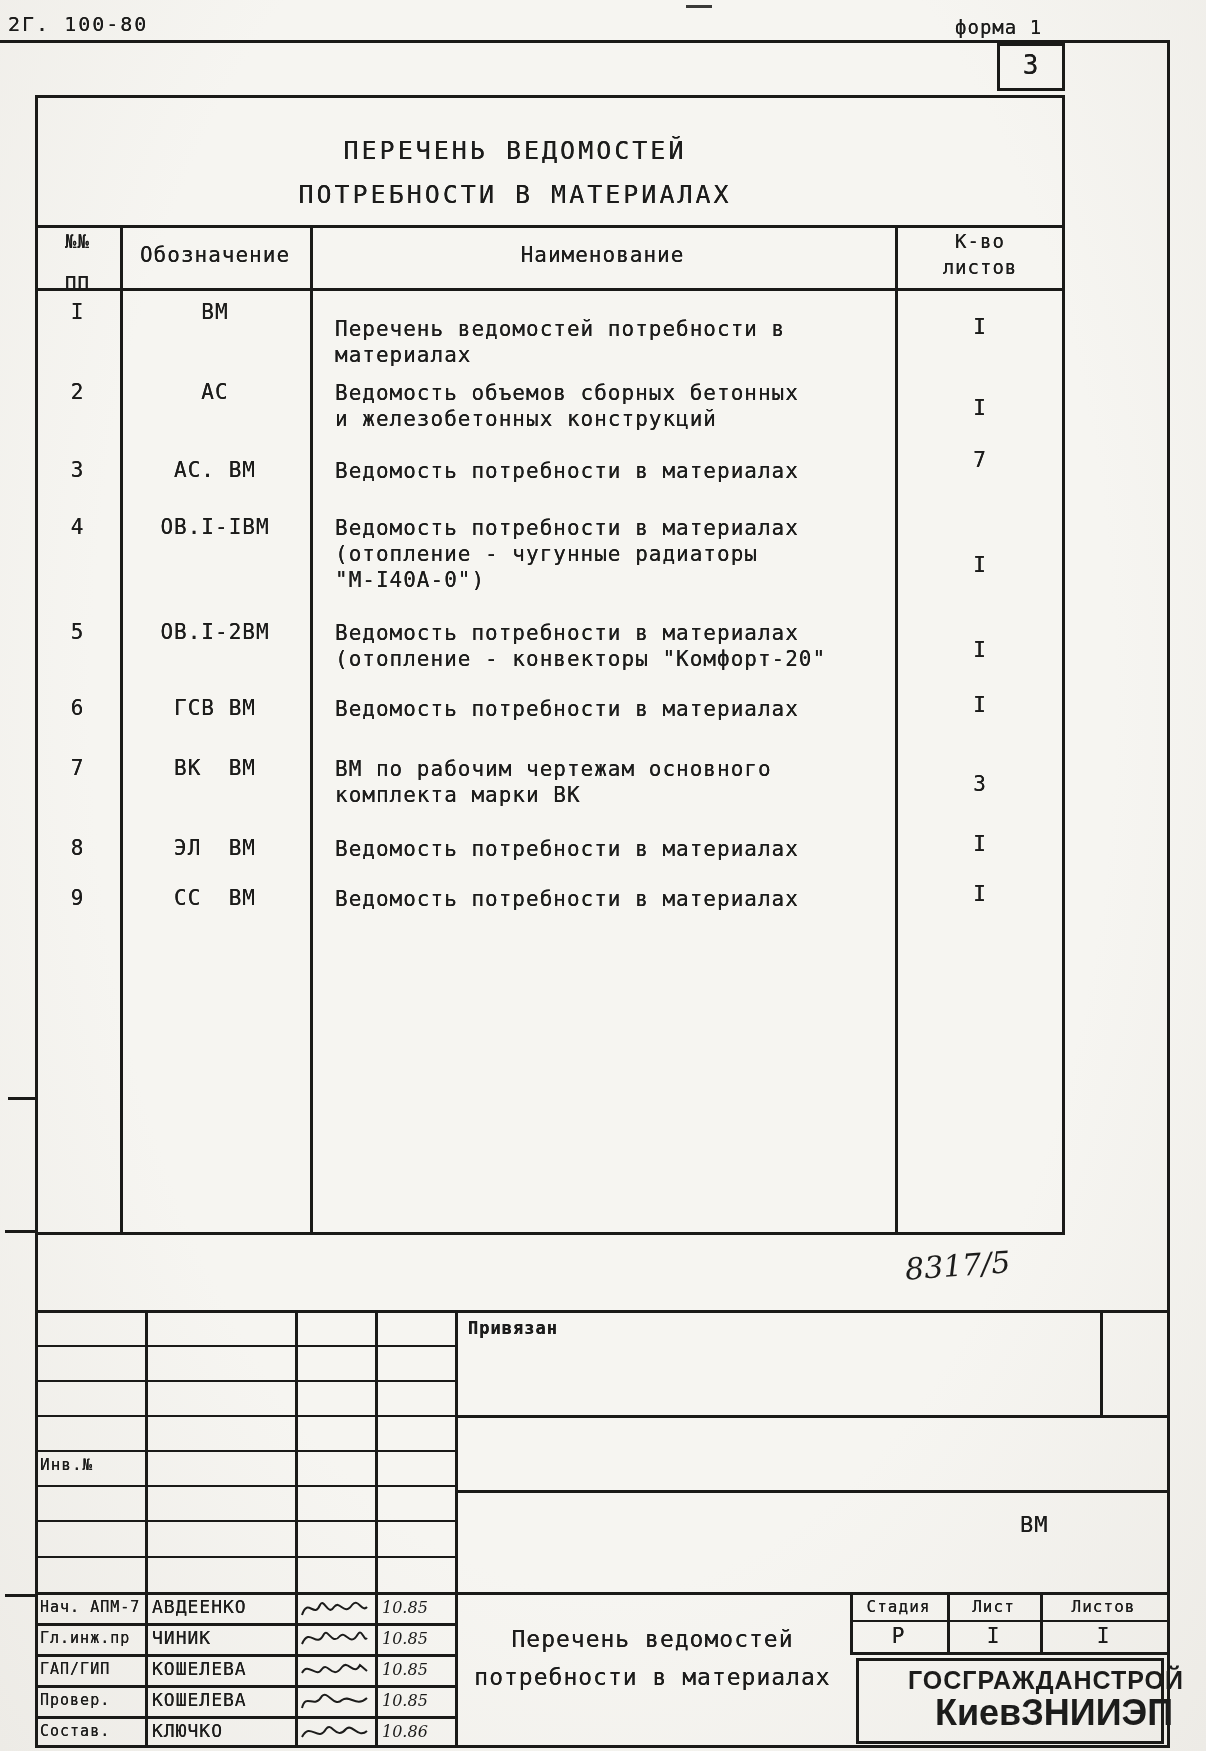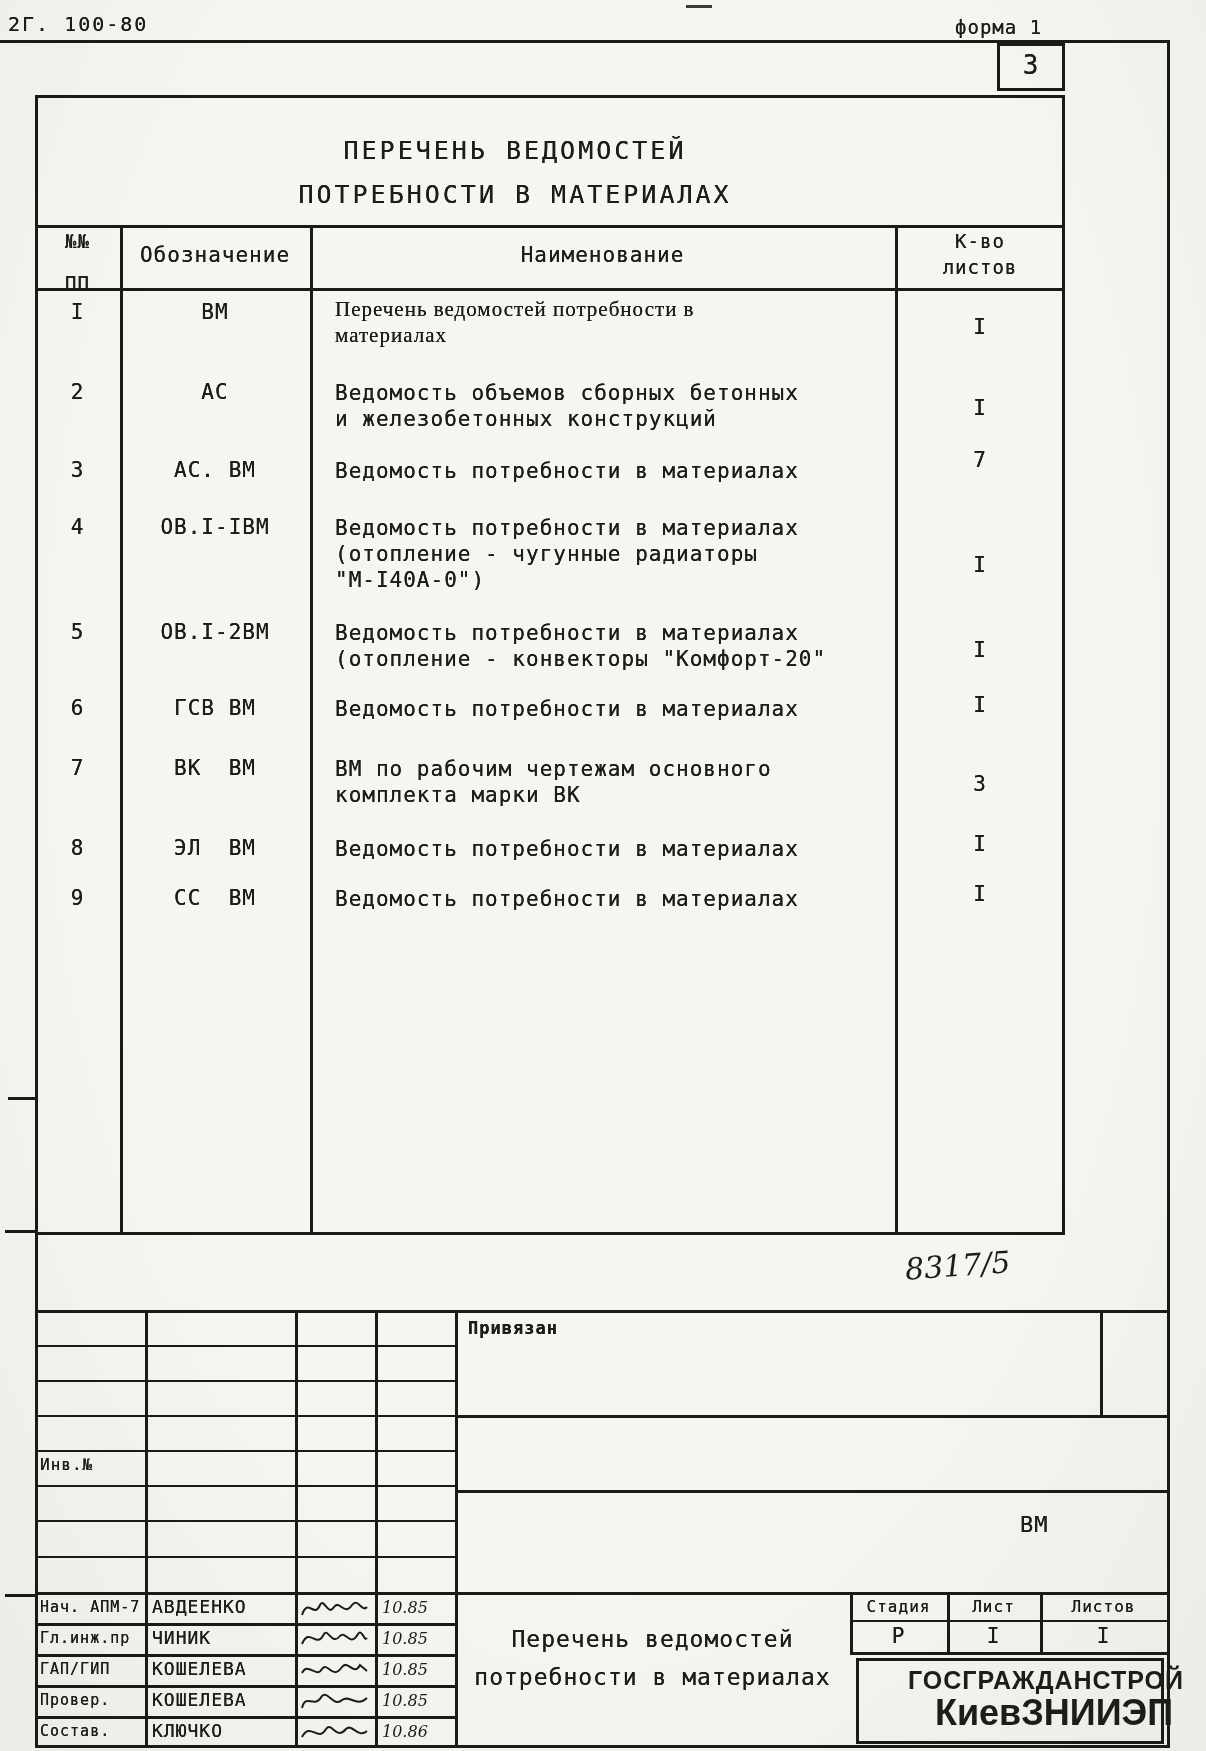--- a/index.html
+++ b/index.html
@@ -47,21 +47,21 @@
 
   <div class="t c tw" style="left:35px;top:230px;width:85px;font-size:19px;">№№</div>
   <div class="t c tw" style="left:35px;top:272px;width:85px;font-size:19px;">ПП</div>
   <div class="t c tw" style="left:120px;top:243px;width:190px;font-size:21px;">Обозначение</div>
   <div class="t c tw" style="left:310px;top:243px;width:585px;font-size:21px;">Наименование</div>
   <div class="t c tw" style="left:895px;top:230px;width:170px;font-size:19px;">К-во</div>
   <div class="t c tw" style="left:895px;top:256px;width:170px;font-size:19px;">листов</div>
 
   <div class="t c tw" style="left:35px;top:300px;width:85px;font-size:21px;">I</div>
   <div class="t c tw des" style="left:120px;top:300px;width:190px;font-size:21px;">ВМ</div>
-  <div class="t name" style="left:335px;top:296px;width:555px;font-family:Liberation Serif, serif;">Перечень ведомостей потребности в
+  <div class="t name" style="left:335px;top:316px;width:555px;">Перечень ведомостей потребности в
 материалах</div>
   <div class="t c tw" style="left:895px;top:315px;width:170px;font-size:21px;">I</div>
 
   <div class="t c tw" style="left:35px;top:380px;width:85px;font-size:21px;">2</div>
   <div class="t c tw des" style="left:120px;top:380px;width:190px;font-size:21px;">АС</div>
   <div class="t name" style="left:335px;top:380px;width:555px;">Ведомость объемов сборных бетонных
 и железобетонных конструкций</div>
   <div class="t c tw" style="left:895px;top:396px;width:170px;font-size:21px;">I</div>
 
   <div class="t c tw" style="left:35px;top:458px;width:85px;font-size:21px;">3</div>

